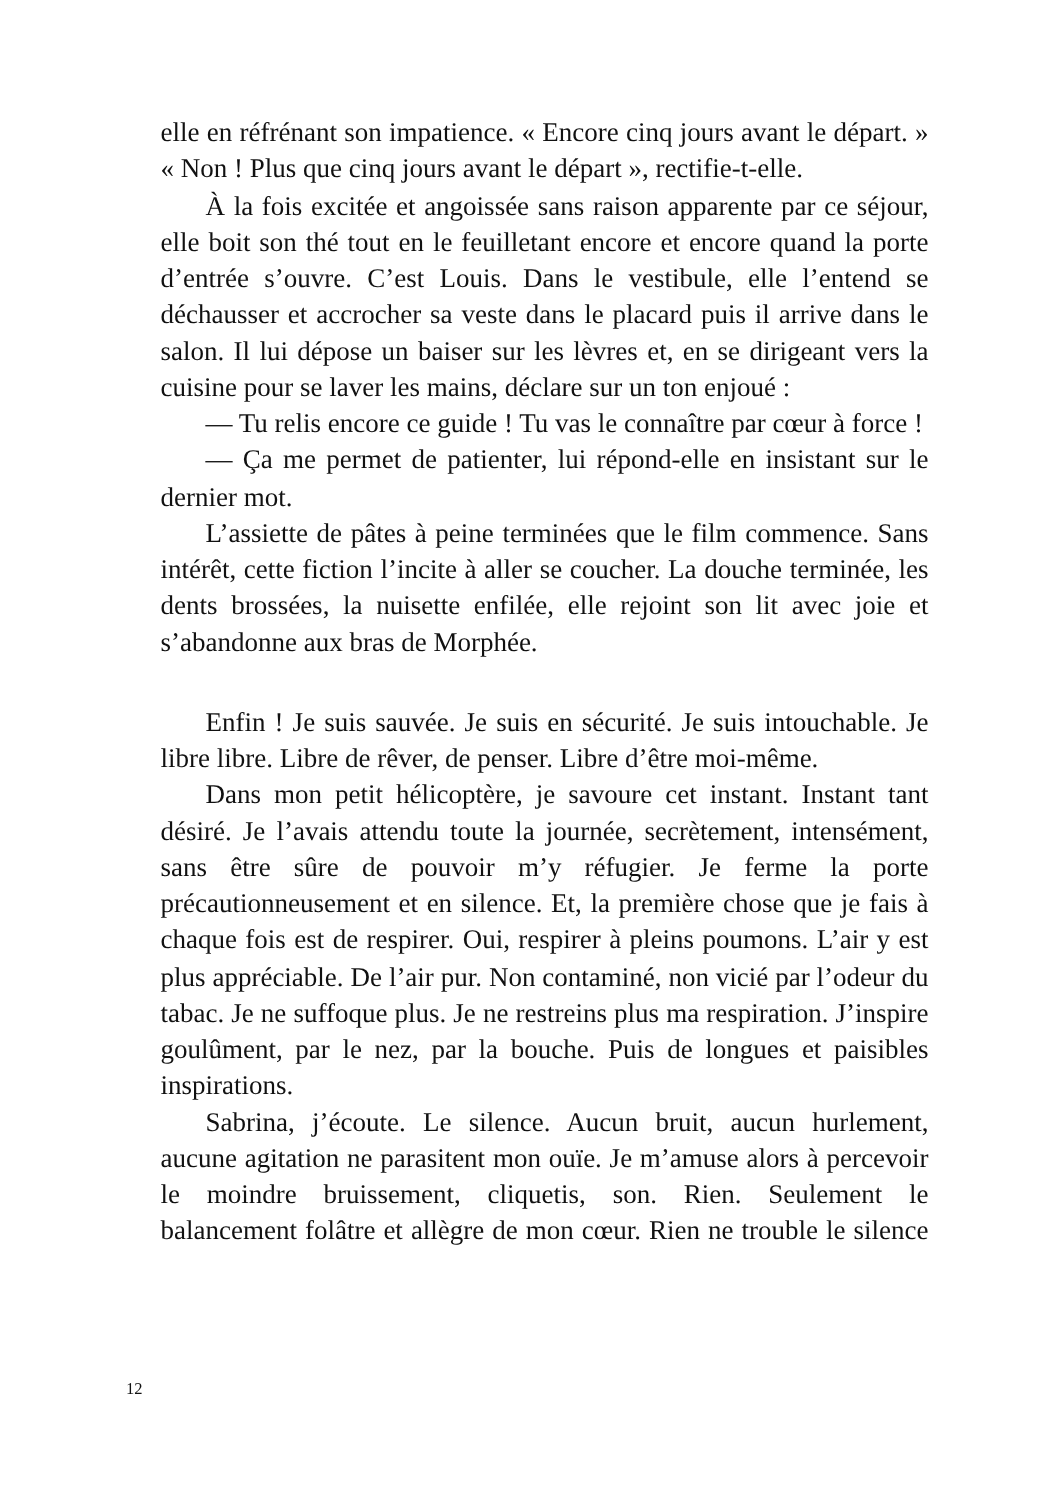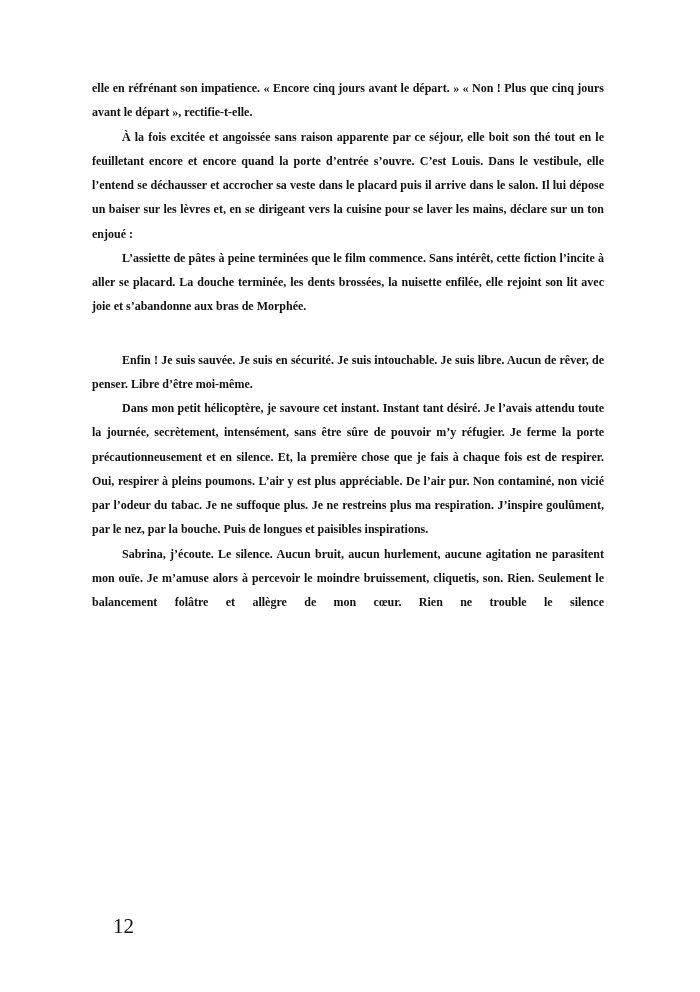--- a/index.html
+++ b/index.html
@@ -10,57 +10,58 @@
     body {
       width: 700px;
       height: 992px;
       position: relative;
       overflow: hidden;
       font-family: "Liberation Serif", serif;
       color: #111111;
     }
     .page-text {
       position: absolute;
-      left: 92px;
+      left: 107px;
       top: 76px;
       width: 512px;
-      font-size: 12px;
+      font-size: 18px;
       line-height: 24.25px;
       text-align: justify;
-      font-weight: bold;
     }
     .page-text p {
       margin: 0;
       text-indent: 30px;
     }
     .page-text p.no-indent {
       text-indent: 0;
     }
     .page-text p.last-line-justify {
       text-align-last: justify;
     }
     .section-break {
       height: 29px;
     }
     .page-number {
       position: absolute;
-      left: 113px;
+      left: 84px;
       top: 914px;
-      font-size: 21px;
+      font-size: 11px;
       line-height: 24px;
     }
   </style>
 </head>
 <body>
 
 <div class="page-text">
   <p class="no-indent">elle en réfrénant son impatience. « Encore cinq jours avant le départ. » « Non ! Plus que cinq jours avant le départ », rectifie-t-elle.</p>
   <p>À la fois excitée et angoissée sans raison apparente par ce séjour, elle boit son thé tout en le feuilletant encore et encore quand la porte d’entrée s’ouvre. C’est Louis. Dans le vestibule, elle l’entend se déchausser et accrocher sa veste dans le placard puis il arrive dans le salon. Il lui dépose un baiser sur les lèvres et, en se dirigeant vers la cuisine pour se laver les mains, déclare sur un ton enjoué :</p>
-  <p>L’assiette de pâtes à peine terminées que le film commence. Sans intérêt, cette fiction l’incite à aller se placard. La douche terminée, les dents brossées, la nuisette enfilée, elle rejoint son lit avec joie et s’abandonne aux bras de Morphée.</p>
+  <p>— Tu relis encore ce guide ! Tu vas le connaître par cœur à force !</p>
+  <p>— Ça me permet de patienter, lui répond-elle en insistant sur le dernier mot.</p>
+  <p>L’assiette de pâtes à peine terminées que le film commence. Sans intérêt, cette fiction l’incite à aller se coucher. La douche terminée, les dents brossées, la nuisette enfilée, elle rejoint son lit avec joie et s’abandonne aux bras de Morphée.</p>
 
   <div class="section-break"></div>
 
-  <p>Enfin ! Je suis sauvée. Je suis en sécurité. Je suis intouchable. Je suis libre. Aucun de rêver, de penser. Libre d’être moi-même.</p>
+  <p>Enfin ! Je suis sauvée. Je suis en sécurité. Je suis intouchable. Je libre libre. Libre de rêver, de penser. Libre d’être moi-même.</p>
   <p>Dans mon petit hélicoptère, je savoure cet instant. Instant tant désiré. Je l’avais attendu toute la journée, secrètement, intensément, sans être sûre de pouvoir m’y réfugier. Je ferme la porte précautionneusement et en silence. Et, la première chose que je fais à chaque fois est de respirer. Oui, respirer à pleins poumons. L’air y est plus appréciable. De l’air pur. Non contaminé, non vicié par l’odeur du tabac. Je ne suffoque plus. Je ne restreins plus ma respiration. J’inspire goulûment, par le nez, par la bouche. Puis de longues et paisibles inspirations.</p>
   <p class="last-line-justify">Sabrina, j’écoute. Le silence. Aucun bruit, aucun hurlement, aucune agitation ne parasitent mon ouïe. Je m’amuse alors à percevoir le moindre bruissement, cliquetis, son. Rien. Seulement le balancement folâtre et allègre de mon cœur. Rien ne trouble le silence</p>
 </div>
 
 <div class="page-number">12</div>
 
 </body></html>

